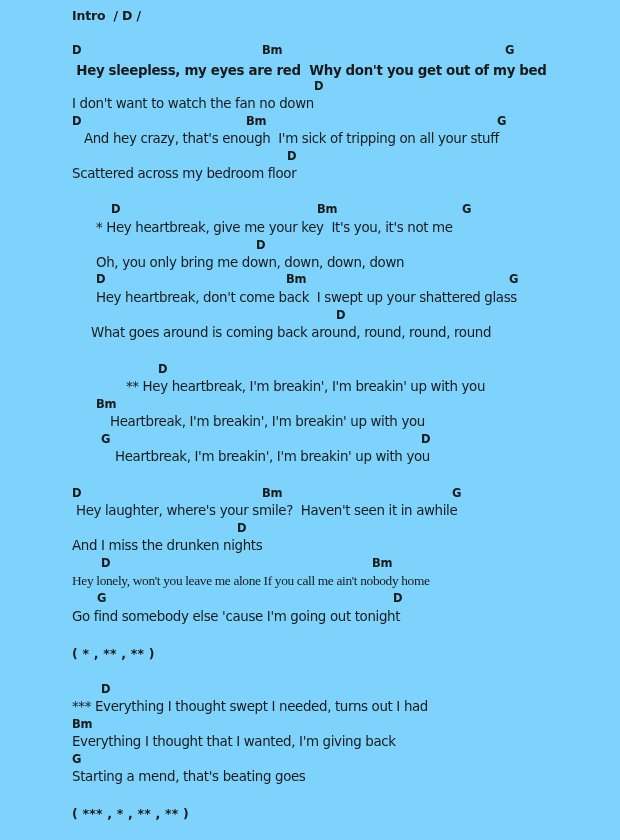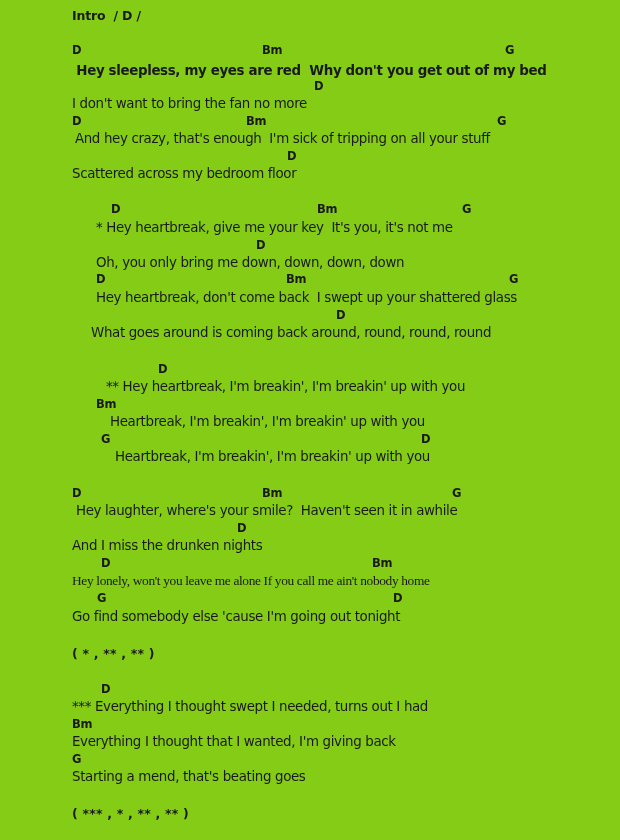--- a/index.html
+++ b/index.html
@@ -1,55 +1,55 @@
 <!DOCTYPE html>
 <html><head>
 <meta charset="utf-8">
 <style>
   html, body { margin: 0; padding: 0; background: #ffffff; }
   body { width: 620px; height: 840px; position: relative; overflow: hidden; }
-  .sheet { position: absolute; left: 0; top: 0; width: 620px; height: 840px; background: #84cc16; }
+  .sheet { position: absolute; left: 0; top: 0; width: 620px; height: 840px; background: #7dd3fc; }
   .ln { position: absolute; white-space: pre; color: #1a1a1a; font-family: "DejaVu Sans", sans-serif; line-height: 1; }
   .lyric { font-size: 13.4px; letter-spacing: -0.35px; }
   .chord { font-size: 11.5px; font-weight: bold; letter-spacing: -0.2px; }
   .hdr { font-size: 12.5px; font-weight: bold; letter-spacing: -0.2px; }
   .rep { font-size: 12.5px; font-weight: bold; letter-spacing: 0.2px; }
 </style>
 </head>
 <body>
 
 <div class="sheet">
   <div class="ln hdr" style="left:72px;top:10px;">Intro  / D /</div>
   <div id="verse-container">
       <div class="ln chord" style="left: 72px; top: 45px;">D</div>
       <div class="ln chord" style="left: 262px; top: 45px;">Bm</div>
       <div class="ln chord" style="left: 505px; top: 45px;">G</div>
       <div class="ln lyric" style="left: 72px; top: 64px; font-weight: bold;"> Hey sleepless, my eyes are red  Why don't you get out of my bed</div>
       <div class="ln chord" style="left: 314px; top: 81px;">D</div>
-      <div class="ln lyric" style="left: 72px; top: 97px;">I don't want to bring the fan no more</div>
+      <div class="ln lyric" style="left: 72px; top: 97px;">I don't want to watch the fan no down</div>
       <div class="ln chord" style="left: 72px; top: 116px;">D</div>
       <div class="ln chord" style="left: 246px; top: 116px;">Bm</div>
       <div class="ln chord" style="left: 497px; top: 116px;">G</div>
-      <div class="ln lyric" style="left: 71px; top: 132px; text-align: center;"> And hey crazy, that's enough  I'm sick of tripping on all your stuff</div>
+      <div class="ln lyric" style="left: 80px; top: 132px; text-align: center;"> And hey crazy, that's enough  I'm sick of tripping on all your stuff</div>
       <div class="ln chord" style="left: 287px; top: 151px;">D</div>
       <div class="ln lyric" style="left: 72px; top: 167px;">Scattered across my bedroom floor</div>
       <div class="ln chord" style="left: 111px; top: 204px;">D</div>
       <div class="ln chord" style="left: 317px; top: 204px;">Bm</div>
       <div class="ln chord" style="left: 462px; top: 204px;">G</div>
       <div class="ln lyric" style="left: 96px; top: 221px;">* Hey heartbreak, give me your key  It's you, it's not me</div>
       <div class="ln chord" style="left: 256px; top: 240px;">D</div>
       <div class="ln lyric" style="left: 96px; top: 256px;">Oh, you only bring me down, down, down, down</div>
       <div class="ln chord" style="left: 96px; top: 274px;">D</div>
       <div class="ln chord" style="left: 286px; top: 274px;">Bm</div>
       <div class="ln chord" style="left: 509px; top: 274px;">G</div>
       <div class="ln lyric" style="left: 96px; top: 291px;">Hey heartbreak, don't come back  I swept up your shattered glass</div>
       <div class="ln chord" style="left: 336px; top: 310px;">D</div>
       <div class="ln lyric" style="left: 91px; top: 326px;">What goes around is coming back around, round, round, round</div>
       <div class="ln chord" style="left: 158px; top: 364px;">D</div>
-      <div class="ln lyric" style="left: 106px; top: 380px;">** Hey heartbreak, I'm breakin', I'm breakin' up with you</div>
+      <div class="ln lyric" style="left: 126px; top: 380px;">** Hey heartbreak, I'm breakin', I'm breakin' up with you</div>
       <div class="ln chord" style="left: 96px; top: 399px;">Bm</div>
       <div class="ln lyric" style="left: 110px; top: 415px;">Heartbreak, I'm breakin', I'm breakin' up with you</div>
       <div class="ln chord" style="left: 101px; top: 434px;">G</div>
       <div class="ln chord" style="left: 421px; top: 434px;">D</div>
       <div class="ln lyric" style="left: 115px; top: 450px;">Heartbreak, I'm breakin', I'm breakin' up with you</div>
       <div class="ln chord" style="left: 72px; top: 488px;">D</div>
       <div class="ln chord" style="left: 262px; top: 488px;">Bm</div>
       <div class="ln chord" style="left: 452px; top: 488px;">G</div>
       <div class="ln lyric" style="left: 72px; top: 504px;"> Hey laughter, where's your smile?  Haven't seen it in awhile</div>
       <div class="ln chord" style="left: 237px; top: 523px;">D</div>

